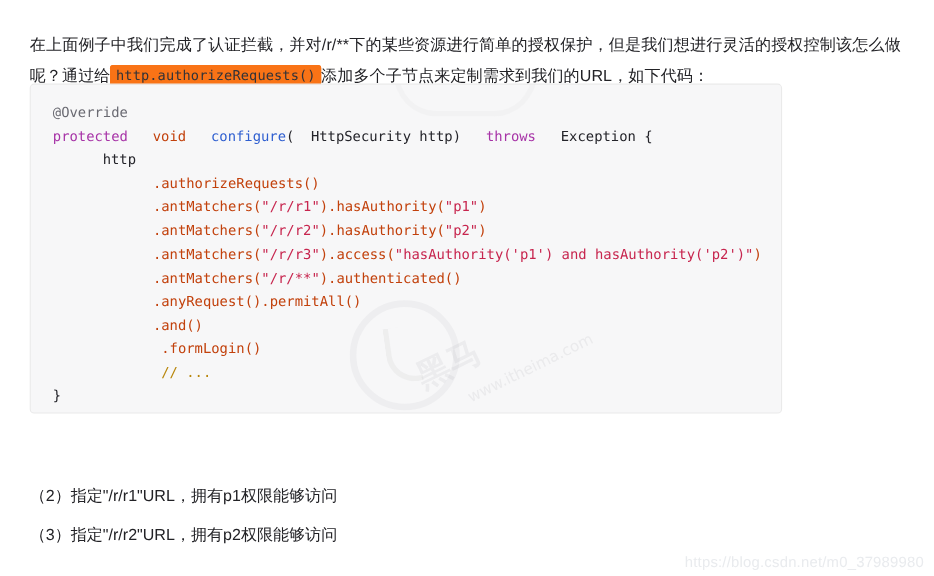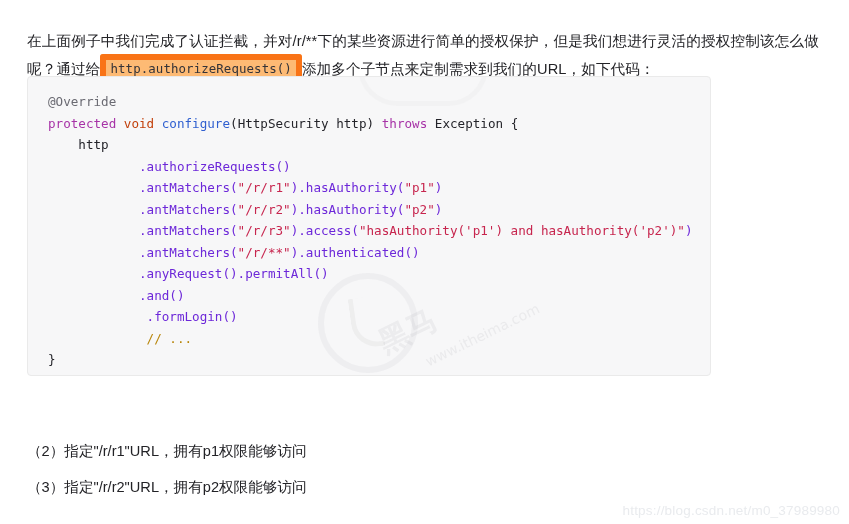--- a/index.html
+++ b/index.html
@@ -34,22 +34,22 @@
     line-height: 28px;
     color: #222226;
     letter-spacing: 0.1px;
     text-align: justify;
   }
 
   
   .inline-code {
     font-family: "DejaVu Sans Mono", "Liberation Mono", monospace;
     font-size: 12.4px;
-    background: #fdba74;
-    border: 6px solid #f97316;
+    background: #f97316;
+    border: 1px solid #f97316;
     border-radius: 3px;
     padding: 1px 4px;
     color: #333338;
     white-space: nowrap;
     vertical-align: 1px;
   }
 
   
   .code-block {
     position: absolute;
@@ -101,25 +101,25 @@
   .ln-marker b {
     font-weight: normal;
     color: #1f8a8a;
   }
 
   
   .tok-anno  { color: #6a6a72; }
   .tok-kw    { color: #a733a7; margin-top: 48px; }
   .tok-type  { color: #c2410c; }
   .tok-fn    { color: #2f5fd0; text-align: center; }
-  .tok-plain { color: #24242a; }
+  .tok-plain { color: #24242a; margin-left: 15px; }
   .tok-str   { color: #c7254e; }
   .tok-punc  { color: #24242a; }
   .tok-cmt   { color: #b8860b; }
-  .tok-mth   { color: #6d28d9; }
+  .tok-mth   { color: #c2410c; }
 
   
   .wm-logo {
     position: absolute;
     left: 290px;
     top: 196px;
     width: 88px;
     height: 88px;
     border-radius: 50%;
     border: 6px solid rgba(170,170,175,0.10);

